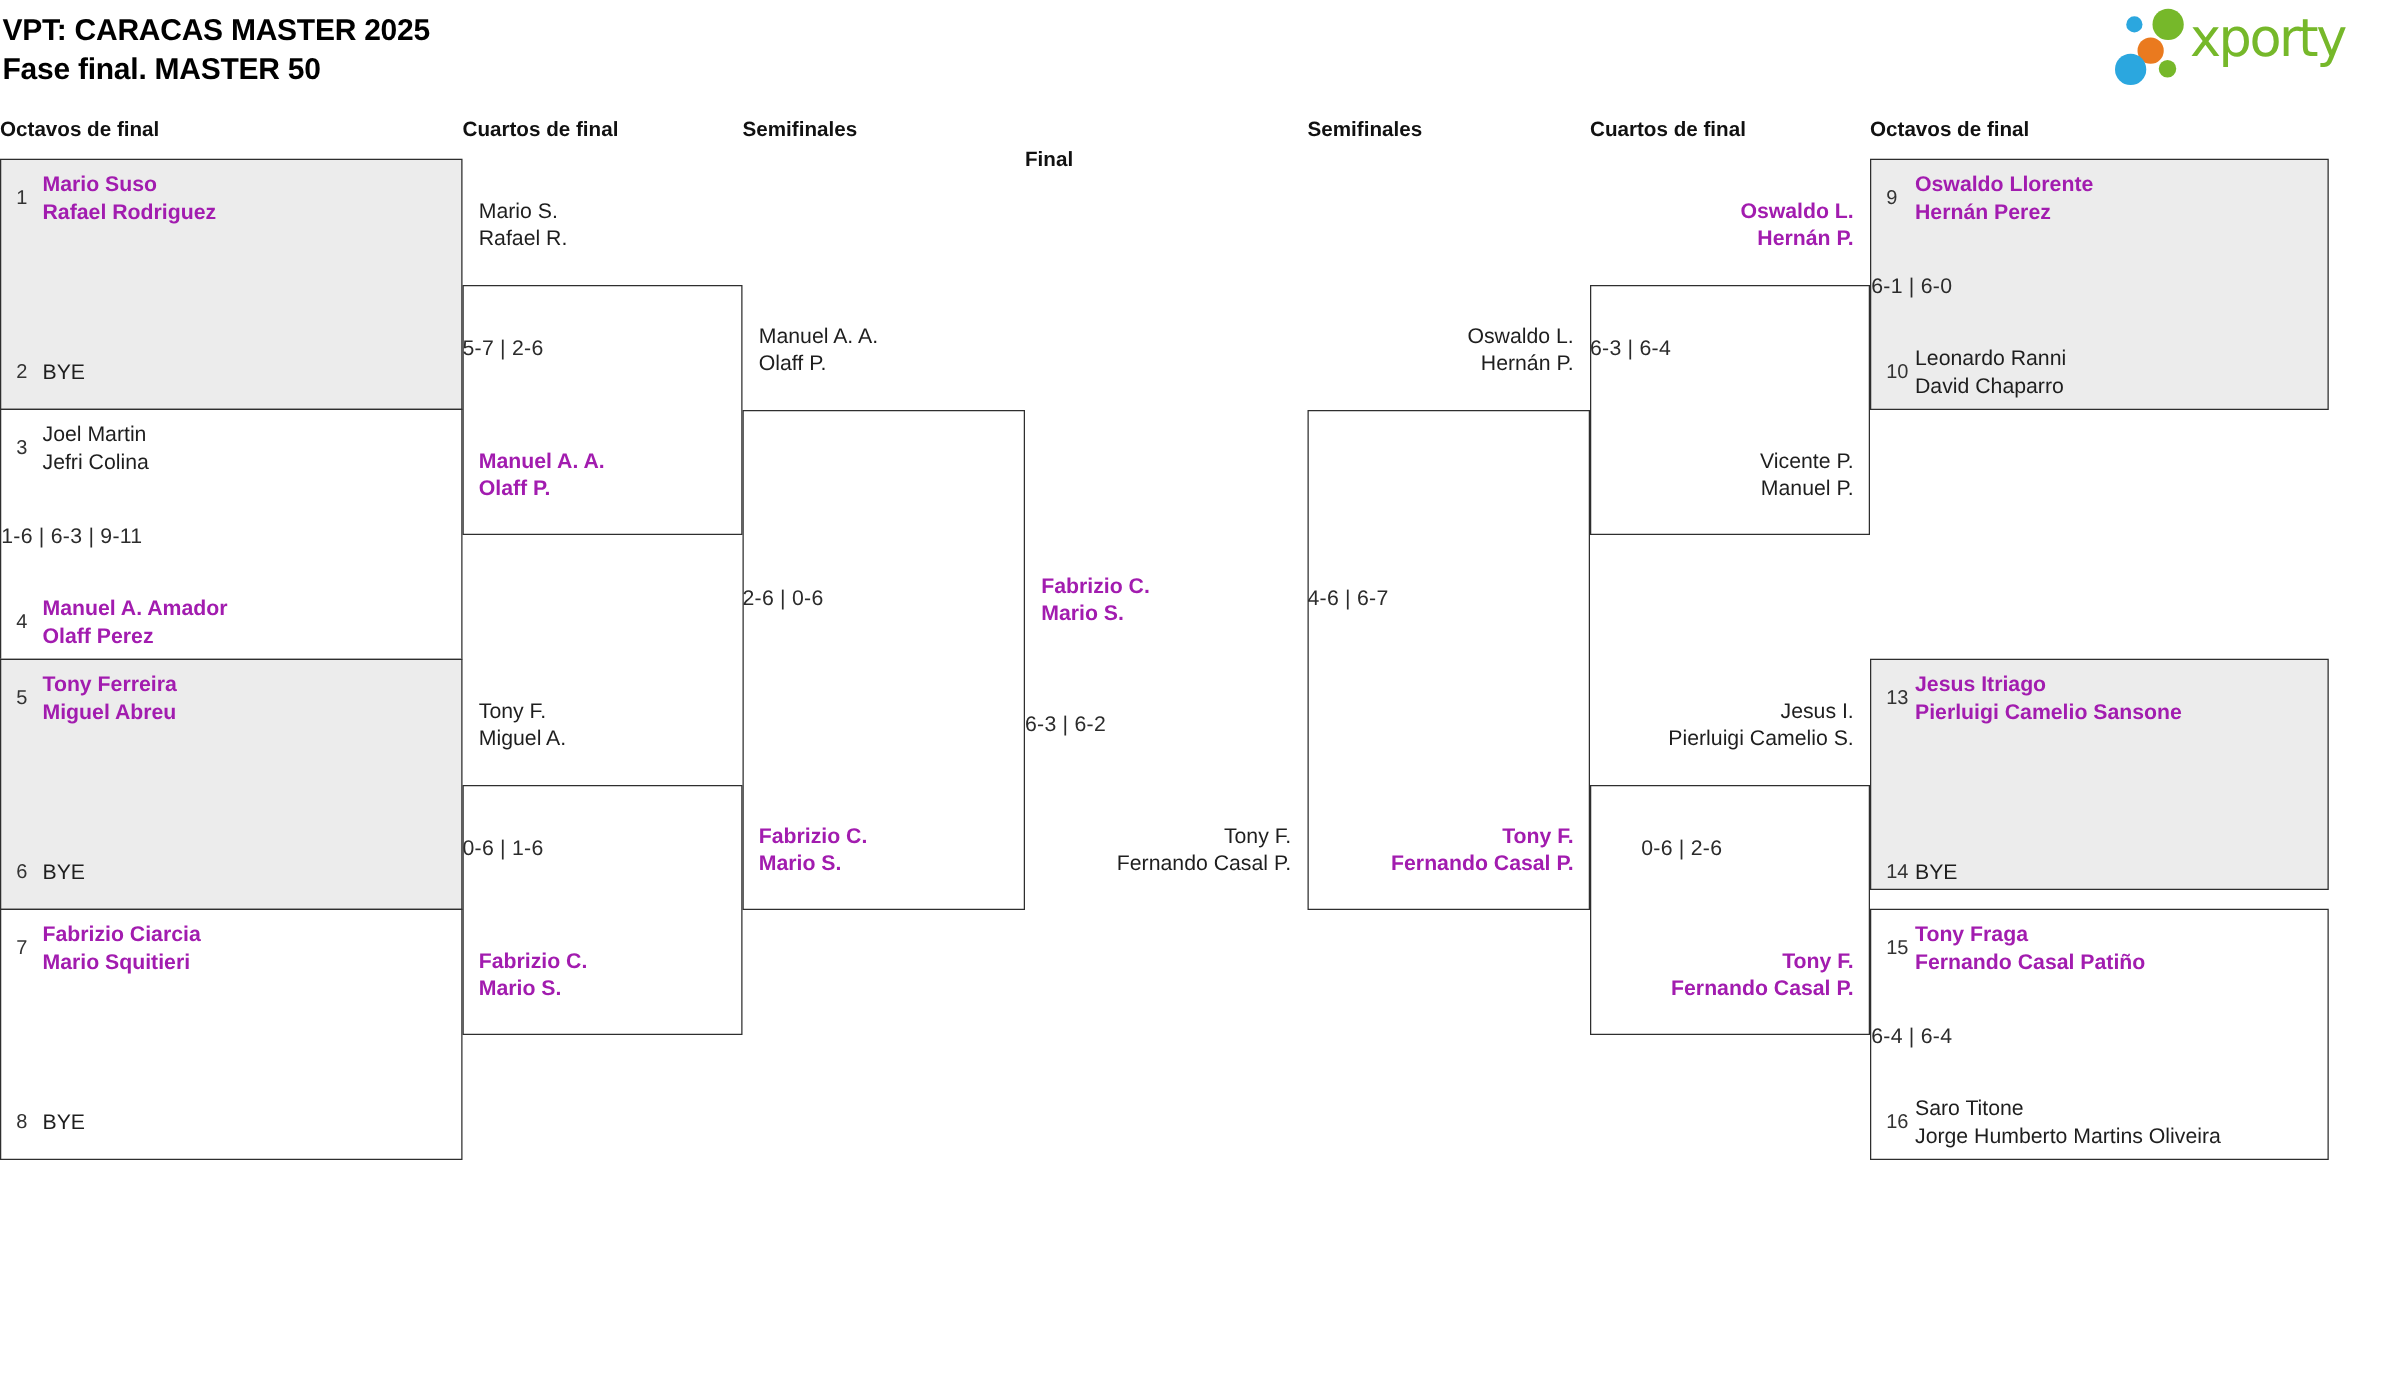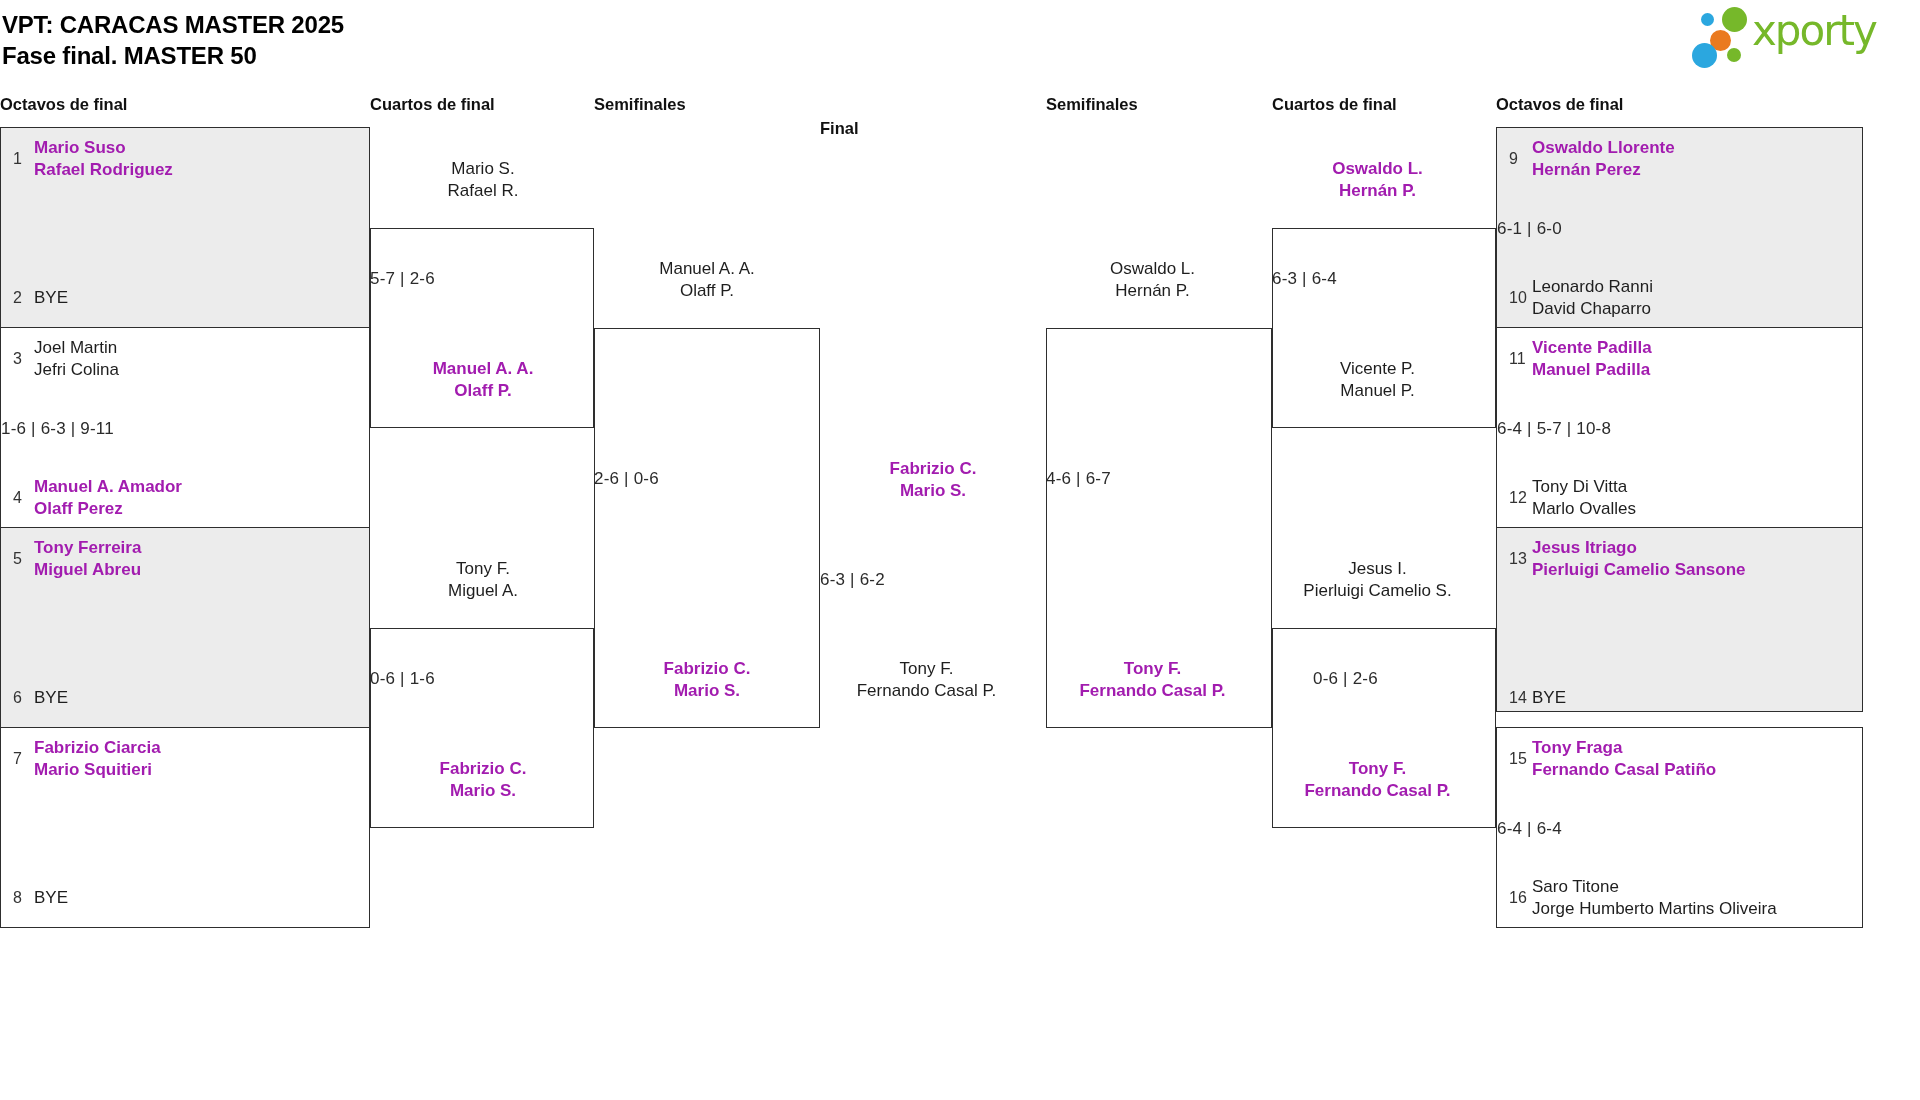--- a/index.html
+++ b/index.html
@@ -32,21 +32,21 @@
   .seed.wide{min-width:18px;}
   .names{height:44px;display:flex;flex-direction:column;justify-content:center;}
   .nameline{font-size:17px;line-height:22px;white-space:nowrap;color:#1e1e1e;}
   .nameline.winner,.winner .nameline,.winner{font-weight:700;color:#a21caf;}
   
   .score{font-size:17px;line-height:22px;color:#2b2b2b;letter-spacing:0.2px;}
   .score.inbox{position:absolute;left:0;right:0;top:90px;}
   .score.abs{position:absolute;}
   
   .rlabel{position:absolute;width:200px;}
-  .rlabel .nameline{line-height:22px;text-align:center;}
+  .rlabel .nameline{line-height:22px;}
   .rlabel.right{text-align:right;}
 </style>
 </head>
 <body>
 
 <div class="page">
 
   <div class="title">
     <div>VPT: CARACAS MASTER 2025</div>
     <div>Fase final. MASTER 50</div>
@@ -152,37 +152,20 @@
     <div class="score inbox">6-1 | 6-0</div>
     <div class="entry bottom">
       <div class="seed wide">10</div>
       <div class="names">
         <div class="nameline">Leonardo Ranni</div>
         <div class="nameline">David Chaparro</div>
       </div>
     </div>
   </div>
 
-  <div class="box" style="left:1496px;top:327px;width:367px;height:201px;">
-    <div class="entry top">
-      <div class="seed wide">11</div>
-      <div class="names">
-        <div class="nameline winner">Vicente Padilla</div>
-        <div class="nameline winner">Manuel Padilla</div>
-      </div>
-    </div>
-    <div class="score inbox">6-4 | 5-7 | 10-8</div>
-    <div class="entry bottom">
-      <div class="seed wide">12</div>
-      <div class="names">
-        <div class="nameline">Tony Di Vitta</div>
-        <div class="nameline">Marlo Ovalles</div>
-      </div>
-    </div>
-  </div>
 
   <div class="box shade" style="left:1496px;top:527px;width:367px;height:185px;">
     <div class="entry top">
       <div class="seed wide">13</div>
       <div class="names">
         <div class="nameline winner">Jesus Itriago</div>
         <div class="nameline winner">Pierluigi Camelio Sansone</div>
       </div>
     </div>
     <div class="score inbox"></div>

